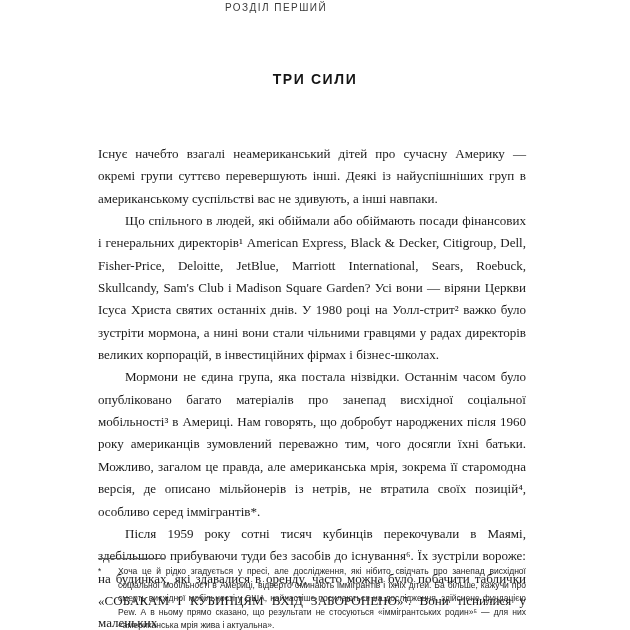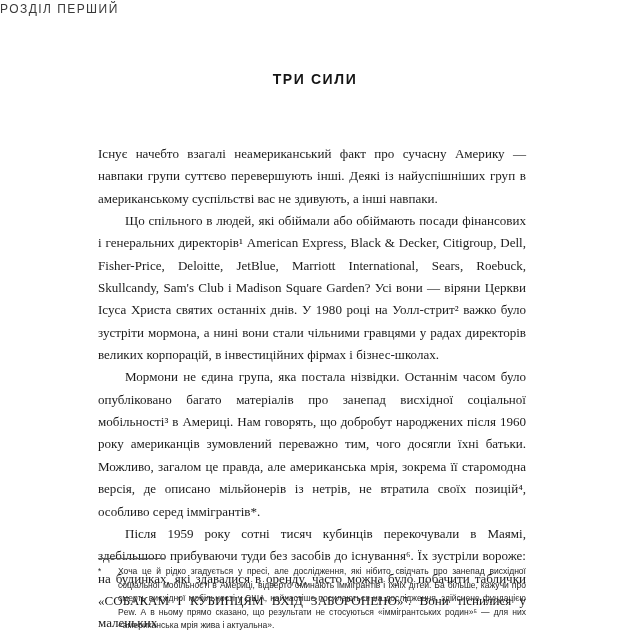--- a/index.html
+++ b/index.html
@@ -23,23 +23,23 @@
     height: 630px;
     box-sizing: border-box;
   }
 
   
   .running-head {
     position: absolute;
     top: 2px;
     left: 0;
     width: 552px;
-    text-align: left;
+    text-align: center;
     font-family: "Liberation Sans", "DejaVu Sans", sans-serif;
-    font-size: 12px;
+    font-size: 10px;
     letter-spacing: 1.45px;
     color: #3a3a3a;
     text-transform: uppercase;
     font-weight: 400;
   }
 
   
   .chapter-title {
     position: absolute;
     top: 62px;
@@ -112,21 +112,21 @@
 </head>
 <body>
 
 <div class="page">
 
   <div class="running-head">Розділ перший</div>
 
   <h1 class="chapter-title">ТРИ СИЛИ</h1>
 
   <div class="body-text">
-    <p class="first">Існує начебто взагалі неамериканський факт про сучасну Америку — навпаки групи суттєво перевершують інші. Деякі із найуспішніших груп в американському суспільстві вас не здивують, а інші навпаки.</p>
+    <p class="first">Існує начебто взагалі неамериканський дітей про сучасну Америку — окремі групи суттєво перевершують інші. Деякі із найуспішніших груп в американському суспільстві вас не здивують, а інші навпаки.</p>
     <p>Що спільного в людей, які обіймали або обіймають посади фінансових і генеральних директорів¹ American Express, Black &amp; Decker, Citigroup, Dell, Fisher-Price, Deloitte, JetBlue, Marriott International, Sears, Roebuck, Skullcandy, Sam's Club i Madison Square Garden? Усі вони — віряни Церкви Ісуса Христа святих останніх днів. У 1980 році на Уолл-стрит² важко було зустріти мормона, а нині вони стали чільними гравцями у радах директорів великих корпорацій, в інвестиційних фірмах і бізнес-школах.</p>
     <p>Мормони не єдина група, яка постала нізвідки. Останнім часом було опубліковано багато матеріалів про занепад висхідної соціальної мобільності³ в Америці. Нам говорять, що добробут народжених після 1960 року американців зумовлений переважно тим, чого досягли їхні батьки. Можливо, загалом це правда, але американська мрія, зокрема її старомодна версія, де описано мільйонерів із нетрів, не втратила своїх позицій⁴, особливо серед іммігрантів*.</p>
     <p>Після 1959 року сотні тисяч кубинців перекочували в Маямі, здебільшого прибуваючи туди без засобів до існування⁶. Їх зустріли вороже: на будинках, які здавалися в оренду, часто можна було побачити таблички «СОБАКАМ І КУБИНЦЯМ ВХІД ЗАБОРОНЕНО»⁷. Вони тіснилися у маленьких</p>
   </div>
 
   <div class="footnote-rule"></div>
 
   <div class="footnote">
     <div class="fn-row">
       <div class="fn-marker">*</div>

